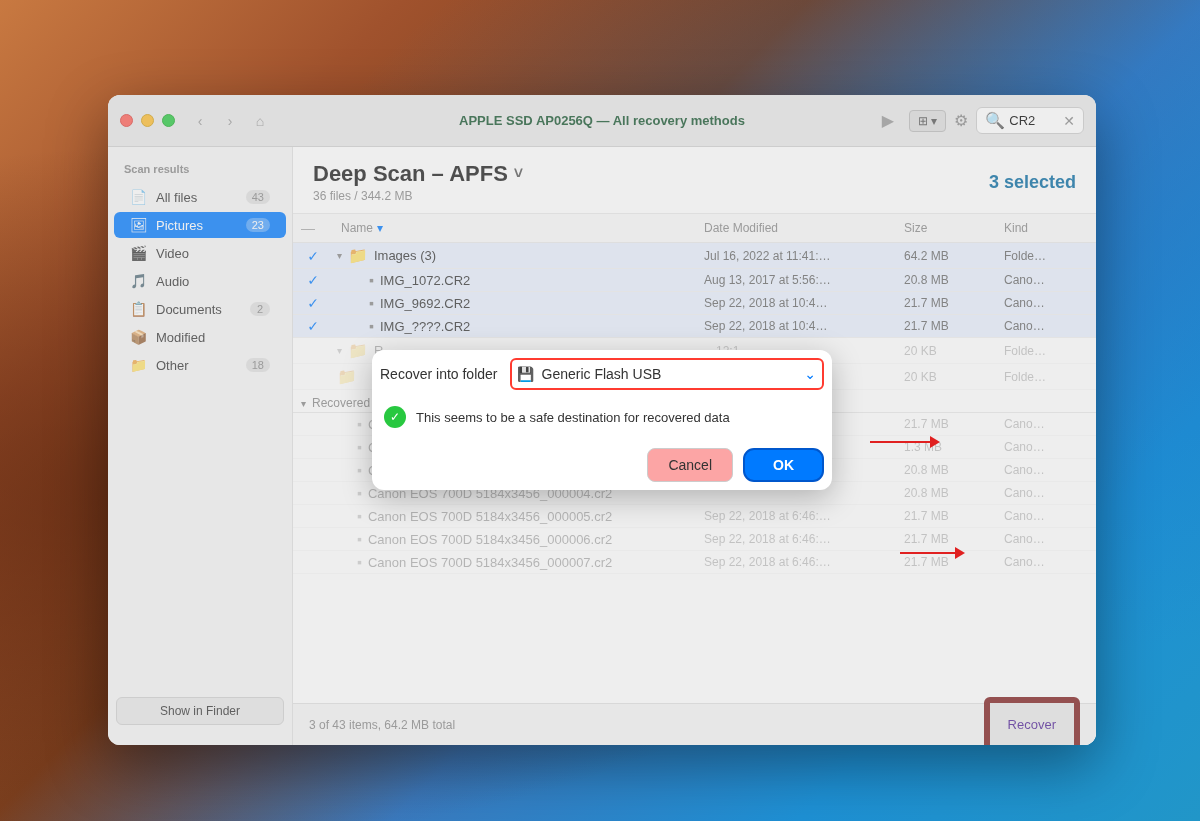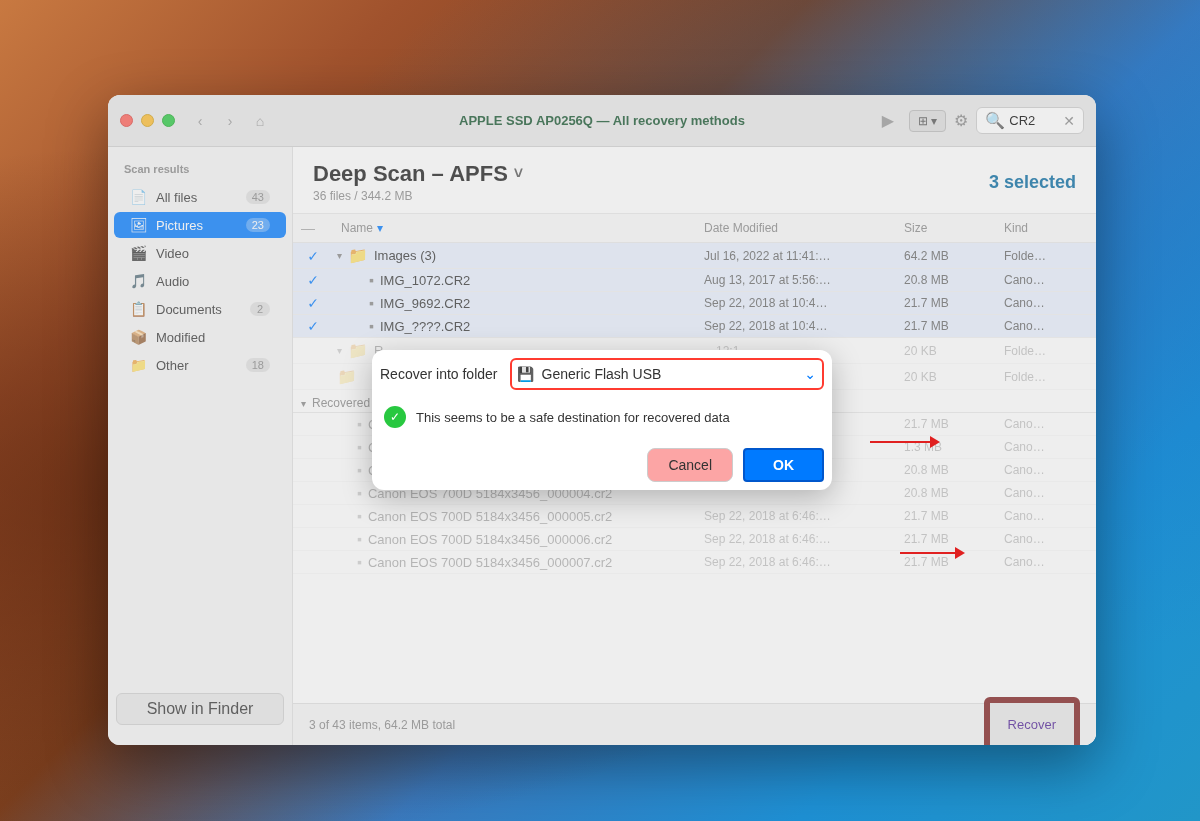--- a/index.html
+++ b/index.html
@@ -234,21 +234,21 @@
     }
 
     .sidebar-spacer { flex: 1; }
 
     .show-in-finder-btn {
       margin: 8px;
       padding: 6px 12px;
       background: #e8e8e8;
       border: 1px solid #d0d0d0;
       border-radius: 6px;
-      font-size: 16px;
+      font-size: 12px;
       color: #333;
       cursor: pointer;
       text-align: center;
     }
 
     
     .main {
       flex: 1;
       display: flex;
       flex-direction: column;
@@ -490,21 +490,21 @@
       border-radius: 8px;
       font-size: 14px;
       cursor: pointer;
       color: #333;
     }
 
     .btn-ok {
       padding: 7px 28px;
       background: #007aff;
       border: 2px solid #0057cc;
-      border-radius: 4px;
+      border-radius: 11px;
       font-size: 14px;
       font-weight: 600;
       cursor: pointer;
       color: white;
     }
 
     
     .indent-1 { padding-left: 24px; }
     .indent-2 { padding-left: 36px; }
   </style>

